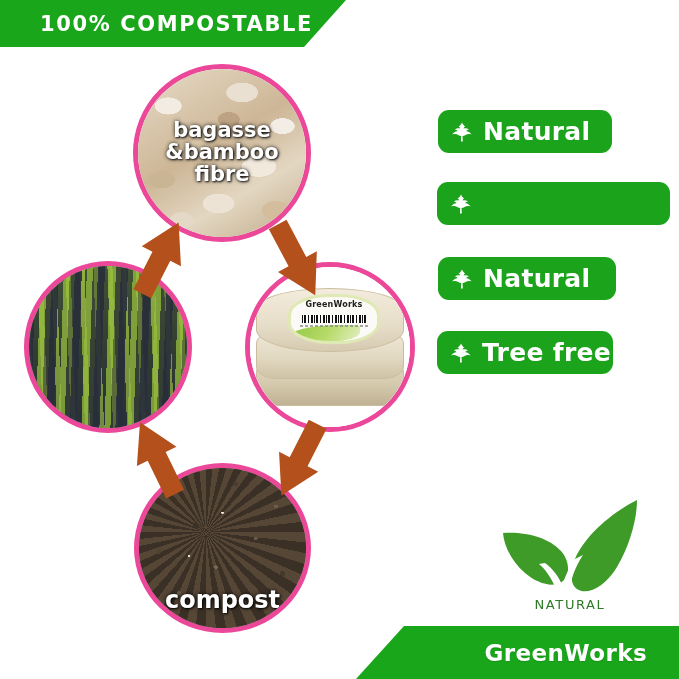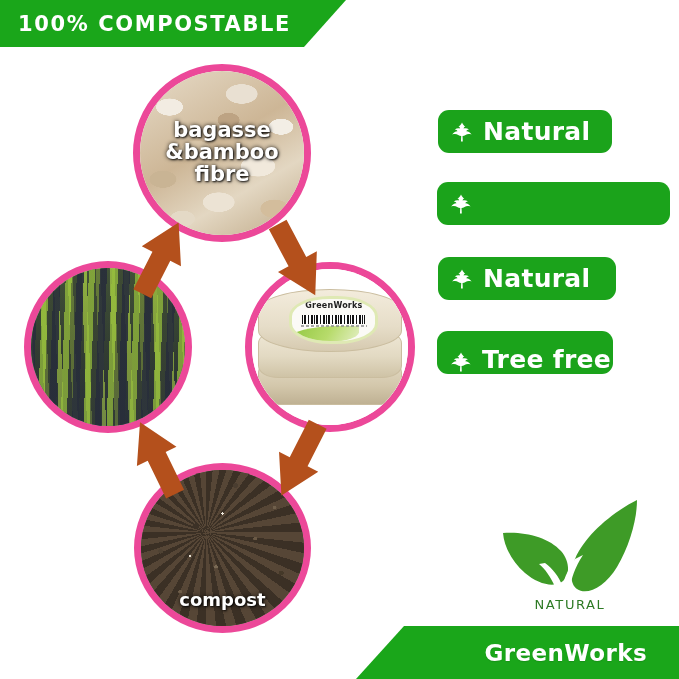--- a/index.html
+++ b/index.html
@@ -14,60 +14,60 @@
 
   
   .top-banner{
     position:absolute; left:0; top:0; width:346px; height:47px;
     background:#1AA61A;
     clip-path: polygon(0 0, 346px 0, 304px 47px, 0 47px);
     display:flex; align-items:center;
   }
   .top-banner-text{
     color:#ffffff; font-size:21px; font-weight:700; letter-spacing:1.6px;
-    padding-left:18px; white-space:nowrap;
+    padding-left:40px; white-space:nowrap;
     font-family:"DejaVu Sans", sans-serif;
   }
 
   
   .bottom-banner{
     position:absolute; left:356px; top:626px; width:323px; height:53px;
     background:#1AA61A;
     clip-path: polygon(48px 0, 323px 0, 323px 53px, 0 53px);
     display:flex; align-items:center; justify-content:flex-end;
   }
   .bottom-banner-text{
     color:#ffffff; font-size:23px; font-weight:700; letter-spacing:0.4px;
     padding-right:32px; white-space:nowrap;
     text-shadow:0 1px 1px rgba(0,0,0,.12);
     font-family:"DejaVu Sans", sans-serif;
   }
 
   
   .circle{
     position:absolute; border-radius:50%;
-    border:7px solid #ec4899;
+    border:5px solid #ec4899;
     overflow:hidden;
     display:flex; align-items:center; justify-content:center;
   }
   .circle .photo{ position:absolute; inset:0; }
   .circle .cap{
     position:relative; z-index:4; text-align:center;
     color:#ffffff; font-weight:700; line-height:1.04;
     text-shadow:0 0 4px rgba(0,0,0,.85), 1px 1px 2px rgba(0,0,0,.8);
     font-family:"DejaVu Sans", sans-serif;
     white-space:pre-line;
   }
 
   #c-bagasse{ left:133px; top:64px; width:178px; height:178px; }
   #c-bagasse .cap{ font-size:21px; }
   #c-cane{ left:24px; top:261px; width:168px; height:172px; }
   #c-product{ left:245px; top:262px; width:170px; height:170px; }
   #c-compost{ left:134px; top:463px; width:177px; height:170px; }
-  #c-compost .cap{ font-size:18px; transform:translateY(52px);text-align:right; }
+  #c-compost .cap{ font-size:24px; transform:translateY(52px);text-align:right; }
 
   
   .tex-bagasse{
     background:
       radial-gradient(ellipse 22px 14px at 18% 22%, #f2ece2 0 60%, transparent 62%),
       radial-gradient(ellipse 26px 16px at 62% 14%, #e9e0d2 0 60%, transparent 62%),
       radial-gradient(ellipse 20px 13px at 86% 34%, #f3eee5 0 60%, transparent 62%),
       radial-gradient(ellipse 24px 15px at 34% 48%, #d8c5a8 0 60%, transparent 62%),
       radial-gradient(ellipse 28px 17px at 72% 58%, #f1e9dc 0 60%, transparent 62%),
       radial-gradient(ellipse 22px 14px at 14% 66%, #c9b494 0 60%, transparent 62%),
@@ -163,21 +163,21 @@
   .badge-label{
     color:#ffffff; font-weight:700; font-size:25px; white-space:nowrap;
     letter-spacing:.3px;
     font-family:"DejaVu Sans", sans-serif;
   }
   .leaf-ico{ width:24px; height:24px; flex:0 0 auto; display:block; }
 
   #b0{ left:438px; top:110px; width:174px; }
   #b1{ left:437px; top:182px; width:233px; }
   #b2{ left:438px; top:257px; width:178px; }
-  #b3{ left:437px; top:331px; width:176px;align-items:flex-end; }
+  #b3{ left:437px; top:331px; width:176px; }
 
   
   .logo{ position:absolute; left:487px; top:497px; width:166px; height:115px; }
   .logo svg{ display:block; }
   .logo-text{
     position:absolute; left:0; right:0; bottom:0; text-align:center;
     color:#2d7a24; font-size:13px; letter-spacing:1.6px; font-weight:400;
     font-family:"DejaVu Sans", sans-serif;
   }
 </style>

